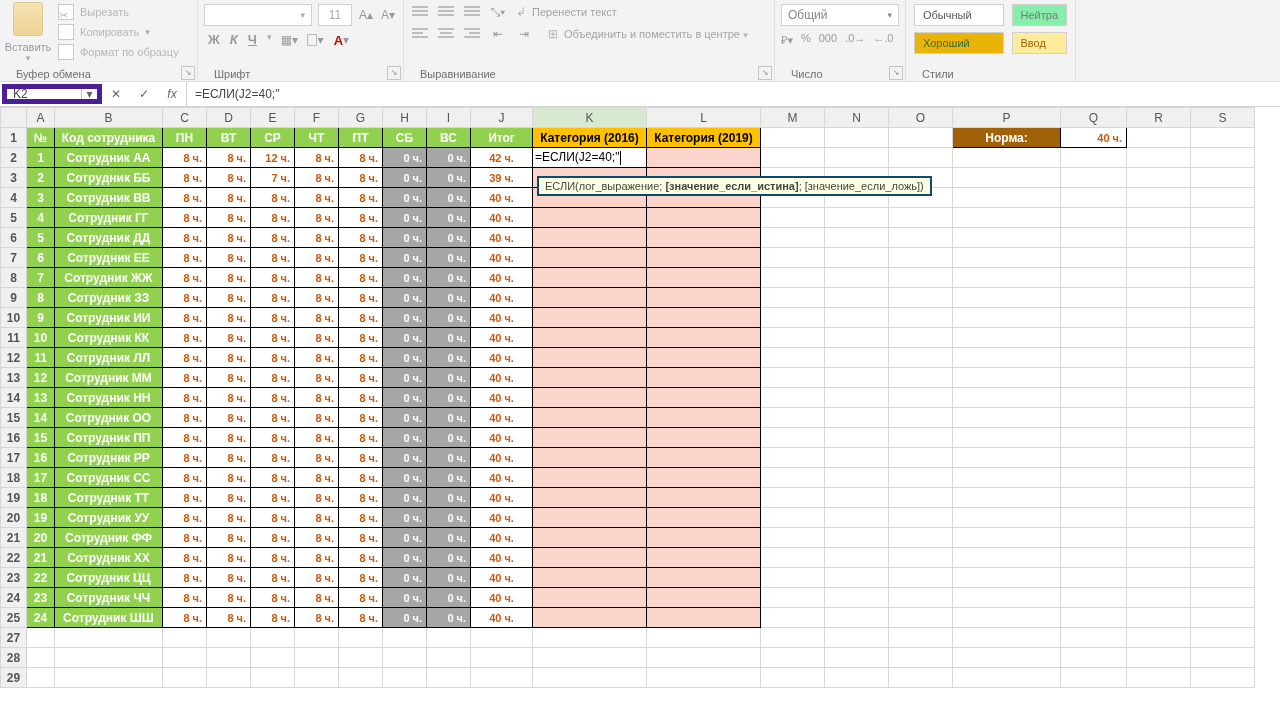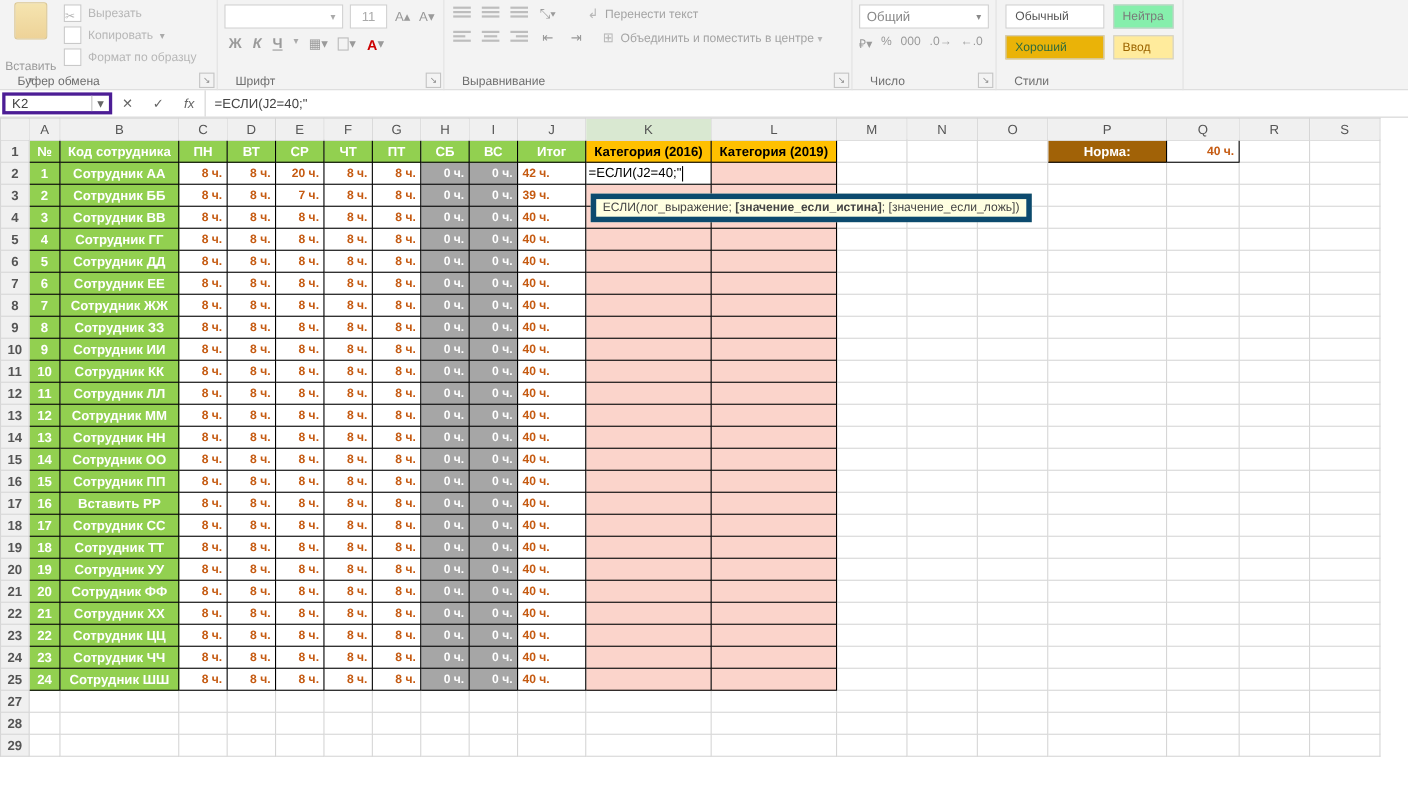--- a/index.html
+++ b/index.html
@@ -4,21 +4,21 @@
 <style>
   * { box-sizing: border-box; -webkit-user-select: none; }
   html, body { margin: 0; padding: 0; font-family: "Segoe UI", Tahoma, sans-serif; font-size: 12px; color: #444; background: #fff; overflow: hidden; width: 1280px; height: 720px; }
   .ribbon { background: #f3f3f3; border-bottom: 1px solid #dcdcdc; height: 82px; display: flex; align-items: flex-start; position: relative; color: #b7b7b7; }
   .ribgroup { border-right: 1px solid #e1e1e1; height: 82px; position: relative; display: flex; flex-direction: column; }
   .ribgroup .label { position: absolute; bottom: 2px; left: 16px; right: 0; text-align: left; font-size: 11px; color: #6f6f6f; }
   .ribgroup .launch { position: absolute; right: 2px; bottom: 2px; width: 14px; height: 14px; border: 1px solid #c4c4c4; font-size: 8px; line-height: 12px; text-align: center; color: #8a8a8a; }
   .clip-wrap { width: 197px; display: flex; }
   .paste { width: 56px; text-align: center; padding-top: 2px; }
   .paste .icn { width: 30px; height: 34px; margin: 0 auto; background: linear-gradient(#f7d97a,#eab94f); border: 1px solid #c9a546; border-radius: 3px; opacity: .55; }
-  .paste .txt { font-size: 11px; color: #9b9b9b; margin-top: 19px; }
+  .paste .txt { font-size: 11px; color: #9b9b9b; margin-top: 5px; }
   .cliplist { padding: 2px 6px 0 2px; font-size: 11px; line-height: 20px; }
   .cliplist div { display: flex; align-items: center; gap: 6px; }
   .cliplist .sq { width: 16px; height: 16px; border: 1px solid #c9c9c9; background: #fff; display: inline-block; }
   .font-wrap { width: 205px; padding: 4px 6px 0; }
   .font-row { display: flex; gap: 6px; align-items: center; margin-bottom: 6px; }
   .fbox { height: 22px; border: 1px solid #d0d0d0; background: #fff; display: flex; align-items: center; padding: 0 6px; color: #aaa; font-size: 12px; }
   .fname { width: 108px; justify-content: space-between; }
   .fsize { width: 34px; justify-content: center; }
   .fbtn { width: 16px; height: 16px; display: inline-flex; align-items: center; justify-content: center; color: #9a9a9a; }
   .biu { display: flex; gap: 10px; padding-left: 4px; }
@@ -36,21 +36,21 @@
   .bigbtn .ic { width: 34px; height: 28px; margin: 0 auto 2px; border: 1px solid #dadada; background: repeating-linear-gradient(#fff,#fff 5px,#eee 5px,#eee 6px); opacity: .55; }
   .cellstyles { width: 160px; display: flex; flex-direction: column; gap: 6px; padding: 4px 8px 0 8px; }
   .cs { height: 22px; border: 1px solid #cfcfcf; font-size: 11px; display: flex; align-items: center; padding: 0 8px; }
   .cs.ob { background: #fff; color: #555; }
   .cs.hor { background: #eab308; color: #2e6b3e; }
   .cs.ne { background: #86efac; color: #7a7a7a; }
   .cs.vv { background: #ffeb9c; color: #9c6500; }
 
   
   .fxbar { height: 25px; border-bottom: 1px solid #d3d3d3; display: flex; align-items: stretch; background: #fff; }
-  .namebox { width: 100px; border: 3px solid #4c1d95; margin: 2px 0 2px 2px; display: flex; align-items: center; padding: 0 6px; font-size: 12px; position: relative; }
+  .namebox { width: 100px; border: 5px solid #4c1d95; margin: 2px 0 2px 2px; display: flex; align-items: center; padding: 0 6px; font-size: 12px; position: relative; }
   .namebox .dd { position: absolute; right: 0; top: 0; bottom: 0; width: 16px; border-left: 1px solid #c2c2c2; display: flex; align-items: center; justify-content: center; color: #666; }
   .fxbtns { display: flex; align-items: center; border-right: 1px solid #d3d3d3; padding: 0 6px; gap: 12px; color: #666; }
   .fxbtns span { width: 16px; text-align: center; }
   .fxinput { flex: 1; display: flex; align-items: center; padding: 0 8px; }
 
   
   .grid-wrap { position: relative; }
   table.grid { border-collapse: collapse; table-layout: fixed; }
   .grid th, .grid td { border: 1px solid #d6d6d6; height: 20px; font-size: 12px; }
   .grid thead th { background: #f0f0f0; color: #555; font-weight: normal; text-align: center; position: relative; }
@@ -64,28 +64,28 @@
   .hdrrow td.cat { background: #ffc000; color: #000; }
   .hdrrow td.empty { background: #fff; color: #000; font-weight: normal; border: 1px solid #d6d6d6 !important; }
   .hdrrow td.norma { background: #a16207; color: #fff; }
   .hdrrow td.normaval { background: #fff; color: #c55a11; font-weight: bold; text-align: right; border: 1px solid #000 !important; font-size:11px;}
 
   tr.data td { border: 1px solid #000; }
   tr.data td.idx { background: #92d050; color: #fff; font-weight: bold; text-align: center; }
   tr.data td.code { background: #92d050; color: #fff; font-weight: bold; text-align: center; }
   tr.data td.day { color: #c55a11; font-weight: bold; text-align: right; font-size: 11px; }
   tr.data td.we { background: #a6a6a6; color: #fff; font-weight: bold; text-align: right; font-size: 11px; }
-  tr.data td.itog { color: #c55a11; font-weight: bold; text-align: left; font-size: 11px; }
+  tr.data td.itog { color: #c55a11; font-weight: bold; text-align: center; font-size: 11px; }
   tr.data td.cat { background: #fbd4cb; }
   tr.data td.blank { border: 1px solid #d6d6d6; background: #fff; }
 
   .editing { background: #fff !important; color: #000 !important; font-weight: normal !important; text-align: left !important; padding: 0 2px !important; }
   .cellcursor { display:inline-block; width:1px; height:14px; background:#000; vertical-align:middle; margin-left:1px;}
 
-  .tooltip { position: absolute; left: 537px; top: 69px; background: #ffffe1; border: 5px solid #0c4a6e; padding: 2px 6px; font-size: 11px; color: #444; white-space: nowrap; z-index: 5; }
+  .tooltip { position: absolute; left: 537px; top: 69px; background: #ffffe1; border: 2px solid #0c4a6e; padding: 2px 6px; font-size: 11px; color: #444; white-space: nowrap; z-index: 5; }
   .tooltip b { font-weight: bold; }
 
   tr.empty td { border: 1px solid #d6d6d6; }
 </style>
 </head>
 <body>
 
 <div class="ribbon">
   <div class="ribgroup">
     <div class="clip-wrap">
@@ -153,21 +153,21 @@
             <span></span>
             <span></span>
             <span></span>
           </span>
         <span class="ln">
             <span></span>
             <span></span>
             <span></span>
           </span>
         <span class="fbtn">⤡▾</span>
-        <span style="margin-left:18px;"><span>↲</span><span class="merge-txt">Перенести текст</span></span>
+        <span style=""><span>↲</span><span class="merge-txt">Перенести текст</span></span>
       </div>
       <div class="align-row">
         <span class="ln">
             <span></span>
             <span style="width:70%"></span>
             <span></span>
           </span>
         <span class="ln">
             <span></span>
             <span style="width:70%;margin:0 auto 2px;"></span>
@@ -306,21 +306,21 @@
           <td class="normaval">40 ч.</td>
           <td class="empty"></td>
           <td class="empty"></td>
         </tr>
         <tr class="data">
           <th class="rowhdr">2</th>
           <td class="idx">1</td>
           <td class="code">Сотрудник АА</td>
           <td class="day">8 ч.</td>
           <td class="day">8 ч.</td>
-          <td class="day">20 ч.</td>
+          <td class="day">12 ч.</td>
           <td class="day">8 ч.</td>
           <td class="day">8 ч.</td>
           <td class="we">0 ч.</td>
           <td class="we">0 ч.</td>
           <td class="itog">42 ч.</td>
           <td class="cat editing">=ЕСЛИ(J2=40;"<span class="cellcursor"></span></td>
           <td class="cat"></td>
           <td class="blank"></td>
           <td class="blank"></td>
           <td class="blank"></td>
@@ -633,21 +633,21 @@
           <td class="blank"></td>
           <td class="blank"></td>
           <td class="blank"></td>
           <td class="blank"></td>
           <td class="blank"></td>
           <td class="blank"></td>
         </tr>
         <tr class="data">
           <th class="rowhdr">17</th>
           <td class="idx">16</td>
-          <td class="code">Вставить РР</td>
+          <td class="code">Сотрудник РР</td>
           <td class="day">8 ч.</td>
           <td class="day">8 ч.</td>
           <td class="day">8 ч.</td>
           <td class="day">8 ч.</td>
           <td class="day">8 ч.</td>
           <td class="we">0 ч.</td>
           <td class="we">0 ч.</td>
           <td class="itog">40 ч.</td>
           <td class="cat"></td>
           <td class="cat"></td>

